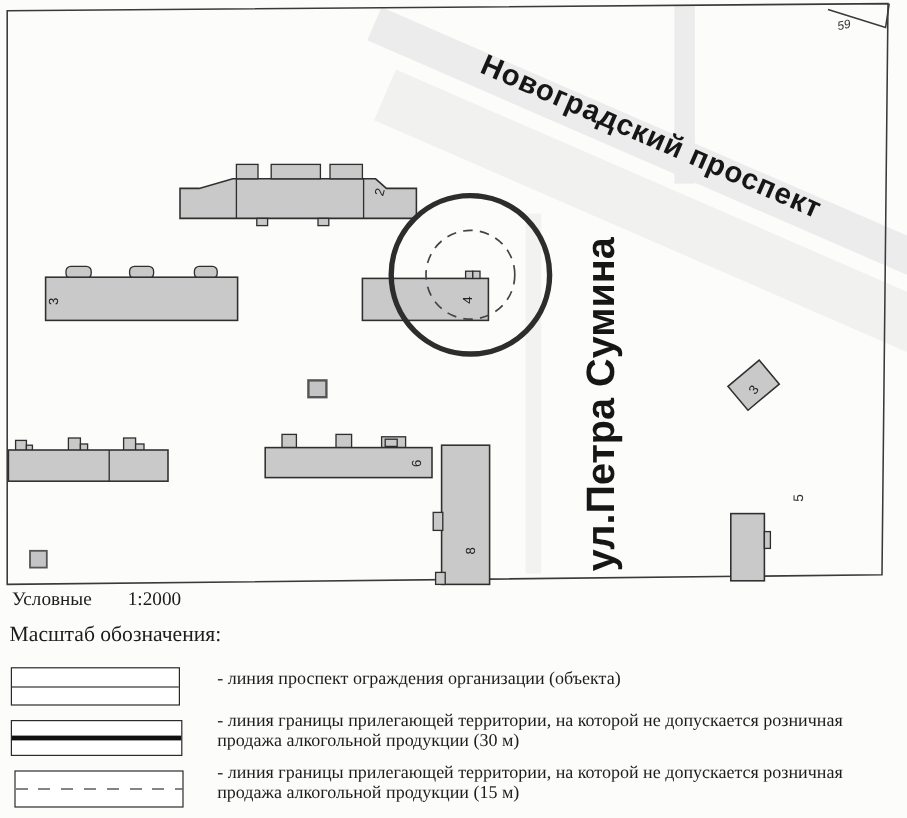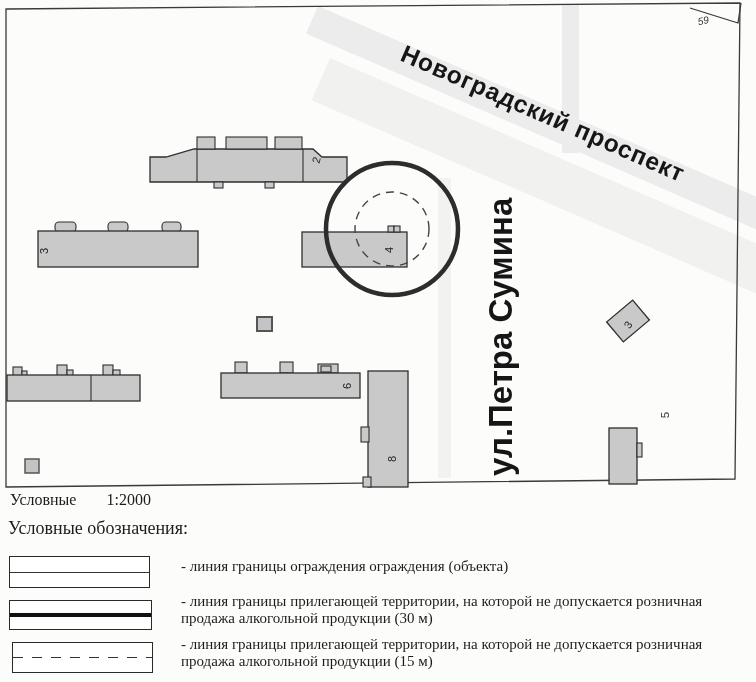--- a/index.html
+++ b/index.html
@@ -119,26 +119,26 @@
   <text class="street" font-size="24.5" letter-spacing="0.8" transform="translate(399,60) rotate(23.5)">Новоградский проспект</text>
   <text class="street" font-size="33" transform="translate(512,476) rotate(-90)">ул.Петра Сумина</text>
   <text class="small-lbl" font-size="10" font-style="italic" transform="translate(704,24) rotate(-12)">59</text>
   <text class="small-lbl" font-size="11.5" transform="translate(669,415) rotate(-90)">5</text>
 </svg>
 
 <div class="scale-row">
   <span>Условные</span><span class="scale-value">1:2000</span>
 </div>
 
-<div class="legend-title">Условные обозначения:</div>
+<div class="legend-title">Масштаб обозначения:</div>
 
 <div class="swatch" style="left:9px;top:556px;width:141px;height:32px;">
   <div class="line line-thin"></div>
 </div>
-<div class="legend-text" style="top:558px;">- линия границы ограждения ограждения (объекта)</div>
+<div class="legend-text" style="top:558px;">- линия проспект ограждения организации (объекта)</div>
 
 <div class="swatch" style="left:9px;top:600px;width:143px;height:30px;">
   <div class="line line-thick"></div>
 </div>
 <div class="legend-text" style="top:593px;">- линия границы прилегающей территории, на которой не допускается розничная продажа алкогольной продукции (30 м)</div>
 
 <div class="swatch" style="left:12px;top:642px;width:141px;height:31px;">
   <div class="line line-dashed"></div>
 </div>
 <div class="legend-text" style="top:636px;">- линия границы прилегающей территории, на которой не допускается розничная продажа алкогольной продукции (15 м)</div>

